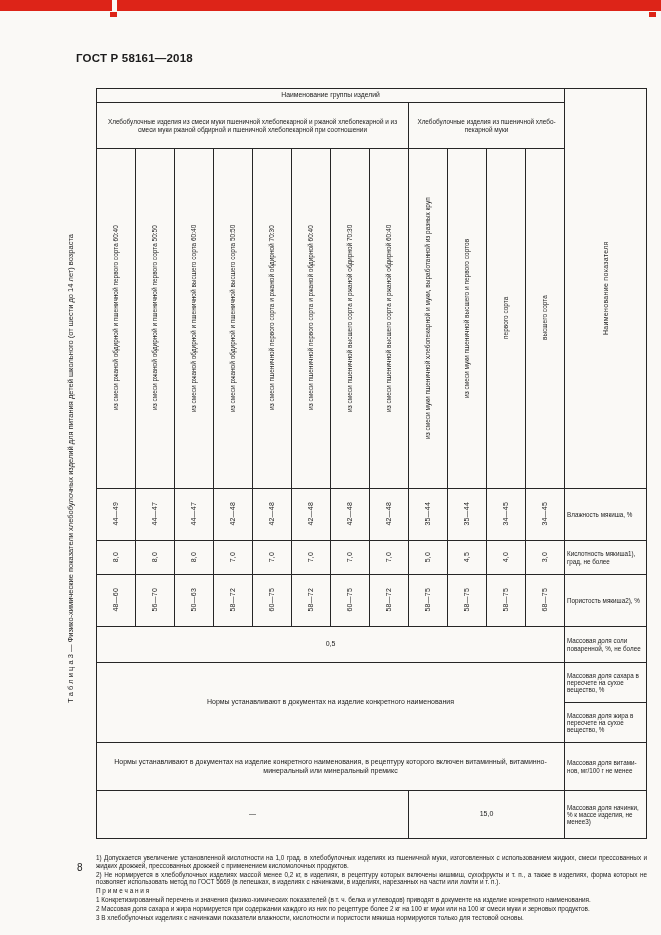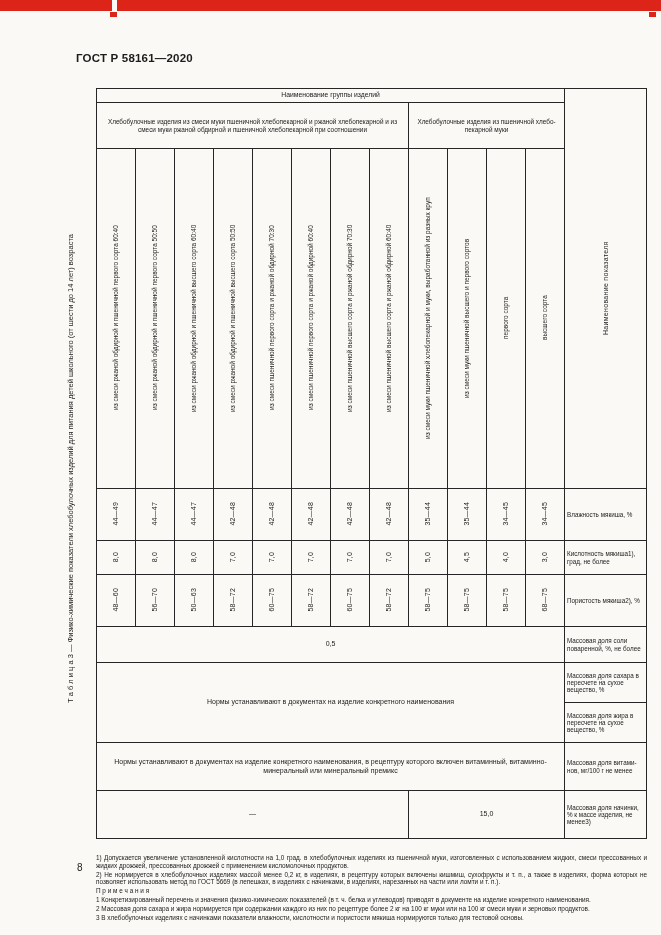--- a/index.html
+++ b/index.html
@@ -54,21 +54,21 @@
   .notes div{margin-bottom:1px;}
 </style>
 </head>
 <body>
 
 <div class="red-bar-left"></div>
 <div class="red-bar-right"></div>
 <div class="red-mark m1"></div>
 <div class="red-mark m2"></div>
 
-<div class="doc-header">ГОСТ Р 58161—2020</div>
+<div class="doc-header">ГОСТ Р 58161—2018</div>
 <div class="side-title">Т а б л и ц а  3 — Физико-химические показатели хлебобулочных изделий для питания детей школьного (от шести до 14 лет) возраста</div>
 <div class="page-number">8</div>
 
 <table class="tbl">
   <colgroup>
     <col style="width:39px">
       <col style="width:39px">
       <col style="width:39px">
       <col style="width:39px">
     <col style="width:39px">

